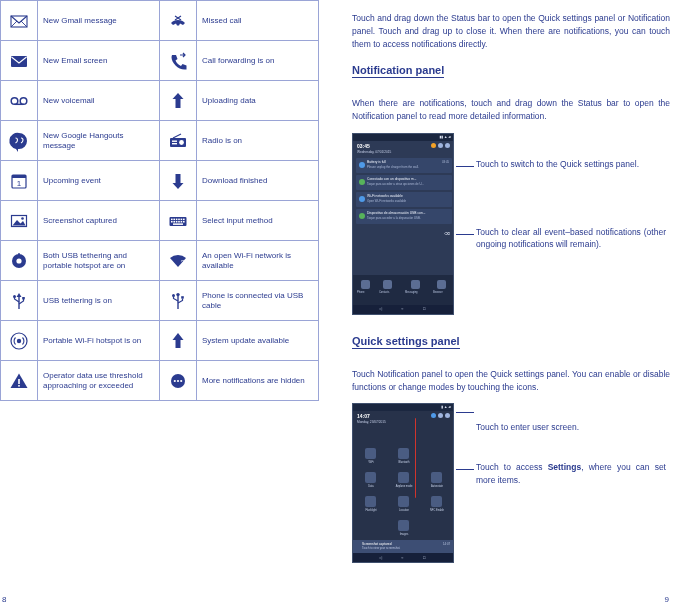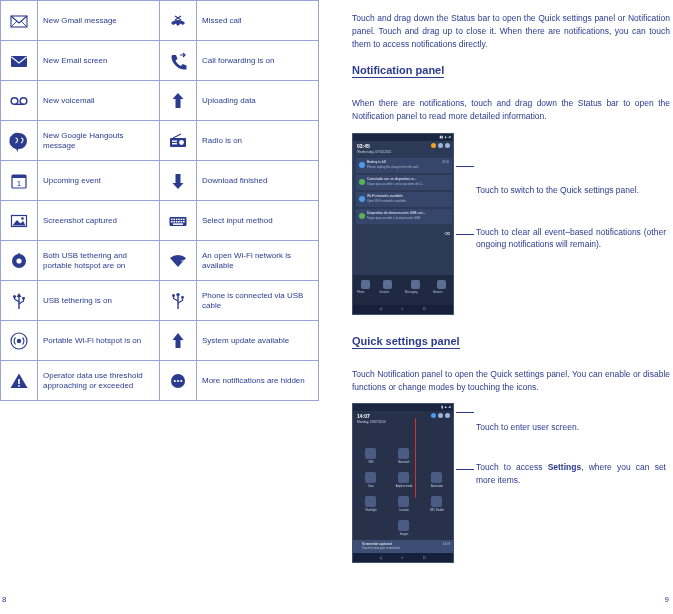--- a/index.html
+++ b/index.html
@@ -505,21 +505,21 @@
           <div class="dock-lbl" style="left:80px;top:16px;">Browser</div>
         </div>
         <div class="navbar">
           <span class="navglyph" style="left:26px;">◁</span>
           <span class="navglyph" style="left:48px;">○</span>
           <span class="navglyph" style="left:70px;">□</span>
         </div>
       </div>
 
       <div class="leader" style="left:104px; top:33px; width:18px;"></div>
-      <div class="callout" style="left:124px; top:25px; width:188px;margin-top:26px;">Touch to switch to the Quick settings panel.</div>
+      <div class="callout" style="left:124px; top:25px; width:188px;">Touch to switch to the Quick settings panel.</div>
 
       <div class="leader" style="left:104px; top:101px; width:18px;"></div>
       <div class="callout" style="left:124px; top:93px; width:190px;">Touch to clear all event–based notifications (other ongoing notifications will remain).</div>
     </div>
 
     <div class="head-wrap">
       <span class="head">Quick settings panel</span>
     </div>
 
     <p class="para">Touch Notification panel to open the Quick settings panel. You can enable or disable functions or change modes by touching the icons.</p>

